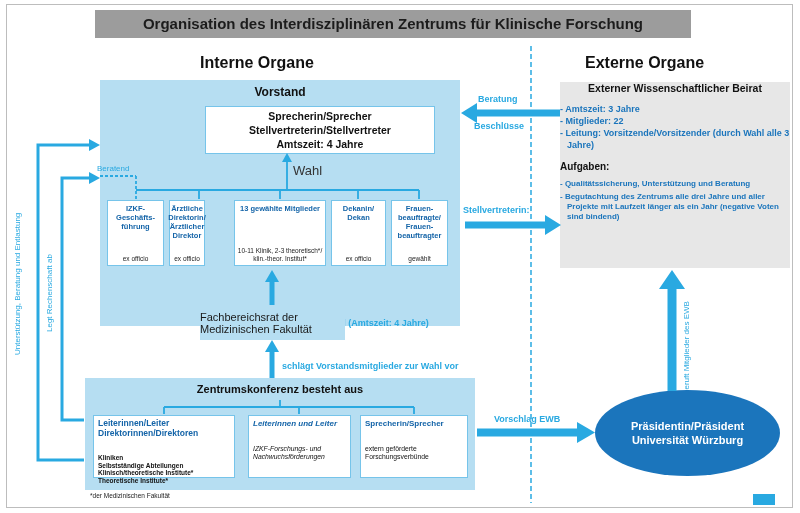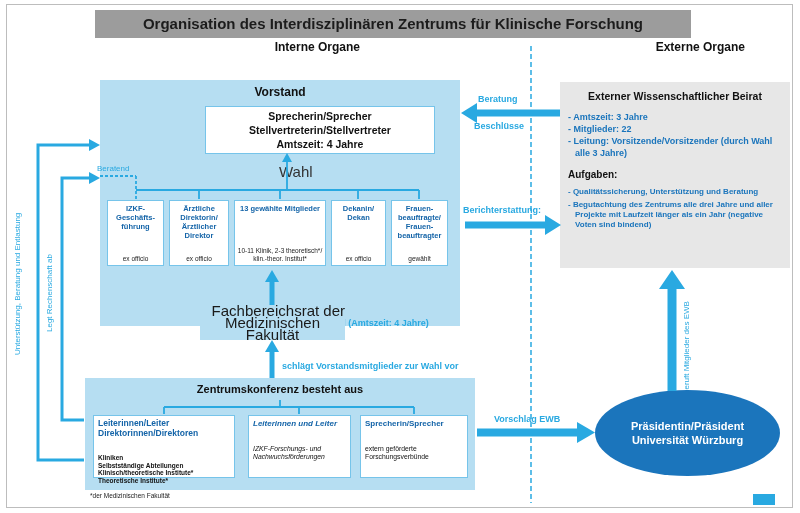--- a/index.html
+++ b/index.html
@@ -4,61 +4,61 @@
 <style>
   * { margin:0; padding:0; box-sizing:border-box; }
   html,body { width:800px; height:513px; }
   body { font-family:"Liberation Sans", sans-serif; background:#ffffff; }
   .canvas { position:relative; width:800px; height:513px; background:#fff; overflow:hidden; }
   .frame { position:absolute; left:6px; top:4px; width:787px; height:504px; border:1px solid #bdbdbd; }
 
   .titlebar { position:absolute; left:95px; top:10px; width:596px; height:28px; background:#9c9c9c;
               color:#1c1c1c; font-size:15px; font-weight:bold; text-align:center; line-height:28px; }
 
-  .section-label { position:absolute; top:40px; width:160px; font-size:12px; font-weight:bold; color:#111; text-align:right; }
+  .section-label { position:absolute; top:54px; width:160px; font-size:16px; font-weight:bold; color:#111; text-align:left; }
   #sec-int { left:200px; }
   #sec-ext { left:585px; }
 
   .bluebox { position:absolute; background:#b6def2; }
   #vorstand { left:100px; top:80px; width:360px; height:246px; }
   .box-title { position:absolute; top:5px; width:100%; text-align:center; font-weight:bold; font-size:12px; color:#111; }
 
   #speaker { position:absolute; left:205px; top:106px; width:230px; height:48px; background:#fff; border:1px solid #76c4ea;
              display:flex; flex-direction:column; justify-content:center; align-items:center;
              font-weight:bold; font-size:10.5px; line-height:14px; color:#111; text-align:center; }
 
   .member { position:absolute; top:200px; height:66px; background:#fff; border:1px solid #76c4ea;
             display:flex; flex-direction:column; justify-content:space-between; align-items:center;
             padding:3px 2px; text-align:center; }
-  #m1 { left:107px; width:57px; } #m2 { left:169px; width:60px; } #m3 { left:234px; width:92px; }
+  #m1 { left:107px; width:57px; } #m2 { left:169px; width:36px; } #m3 { left:234px; width:92px; }
   #m4 { left:331px; width:55px; } #m5 { left:391px; width:57px; }
   .mtitle { font-size:7.5px; font-weight:bold; color:#1464a8; line-height:9px; }
   .mnote  { font-size:6.5px; color:#222; line-height:7.5px; }
 
   .lbl { position:absolute; color:#29a9e1; font-weight:bold; }
-  #wahl { left:279px; top:163px; font-size:15px; color:#333; font-weight:normal; position:absolute; }
+  #wahl { left:293px; top:163px; font-size:13px; color:#333; font-weight:normal; position:absolute; }
   #beratend { left:97px; top:164px; font-size:8px; font-weight:normal; }
 
   #fachbereichsrat { left:200px; top:305px; width:145px; height:35px;
-                     display:flex; flex-direction:column; justify-content:center; align-items:flex-end;
-                     font-size:15px; color:#1a1a1a; text-align:center; line-height:12px; }
+                     display:flex; flex-direction:column; justify-content:center; align-items:flex-start;
+                     font-size:11px; color:#1a1a1a; text-align:center; line-height:12px; }
   #lbl-waehlt   { left:282px; top:288px; font-size:9px;margin-top:30px; }
   #lbl-schlaegt { left:282px; top:361px; font-size:9px; }
 
   #zk { left:85px; top:378px; width:390px; height:112px; }
   .zk-title { position:absolute; top:5px; width:100%; text-align:center; font-weight:bold; font-size:11px; color:#111; }
   .group { position:absolute; top:415px; height:63px; background:#fff; border:1px solid #76c4ea; padding:3px 4px; }
   #g1 { left:93px;  width:142px; } #g2 { left:248px; width:103px;font-style:italic; } #g3 { left:360px; width:108px; }
   .gtitle { font-size:8.5px; font-weight:bold; color:#1464a8; line-height:9.5px; margin-bottom:16px; }
   #g2 .gtitle, #g3 .gtitle { font-size:8px; }
   .gitem { font-size:6.5px; font-weight:bold; color:#111; line-height:7.5px; }
   .gsub  { font-size:6.8px; color:#111; line-height:8px; margin-top:3px; }
   #footnote { position:absolute; left:90px; top:492px; font-size:6.5px; color:#222; }
 
-  #beirat { position:absolute; left:560px; top:82px; width:230px; height:186px; background:#e7e7e7; padding:8px; }
+  #beirat { position:absolute; left:560px; top:82px; width:230px; height:186px; background:#e7e7e7; }
   .beirat-title { font-size:10.5px; font-weight:bold; color:#111; text-align:center; margin-bottom:9px; }
   .fact { font-size:9px; font-weight:bold; color:#1b75bc; line-height:12px; padding-left:7px; text-indent:-7px; }
   .tasks-heading { font-size:10px; font-weight:bold; color:#111; margin:10px 0 7px; }
   .task { font-size:8px; font-weight:bold; color:#1b75bc; line-height:10px; padding-left:7px; text-indent:-7px; margin-bottom:3px; }
 
   #lbl-beratung    { left:478px; top:94px;  font-size:9px; }
   #lbl-beschluesse { left:474px; top:121px; font-size:9px; }
   #lbl-bericht     { left:463px; top:205px; font-size:9px; }
   #lbl-vorschlag   { left:494px; top:414px; font-size:9px; }
 
@@ -155,21 +155,21 @@
     <div class="fact">- Amtszeit: 3 Jahre</div>
     <div class="fact">- Mitglieder: 22</div>
     <div class="fact">- Leitung: Vorsitzende/Vorsitzender (durch Wahl alle 3 Jahre)</div>
     <div class="tasks-heading">Aufgaben:</div>
     <div class="task">- Qualitätssicherung, Unterstützung und Beratung</div>
     <div class="task">- Begutachtung des Zentrums alle drei Jahre und aller Projekte mit Laufzeit länger als ein Jahr (negative Voten sind bindend)</div>
   </div>
 
   <div class="lbl" id="lbl-beratung">Beratung</div>
   <div class="lbl" id="lbl-beschluesse">Beschlüsse</div>
-  <div class="lbl" id="lbl-bericht">Berichterstattung:</div>
+  <div class="lbl" id="lbl-bericht">Stellvertreterin:</div>
   <div class="lbl" id="lbl-vorschlag">Vorschlag EWB</div>
 
   <div class="vlabel" id="vl-unterstuetzung">Unterstützung, Beratung und Entlastung</div>
   <div class="vlabel" id="vl-rechenschaft">Legt Rechenschaft ab</div>
   <div class="vlabel" id="vl-beruft">beruft Mitglieder des EWB</div>
 
   <div id="president">
     <div>Präsidentin/Präsident</div>
     <div>Universität Würzburg</div>
   </div>

